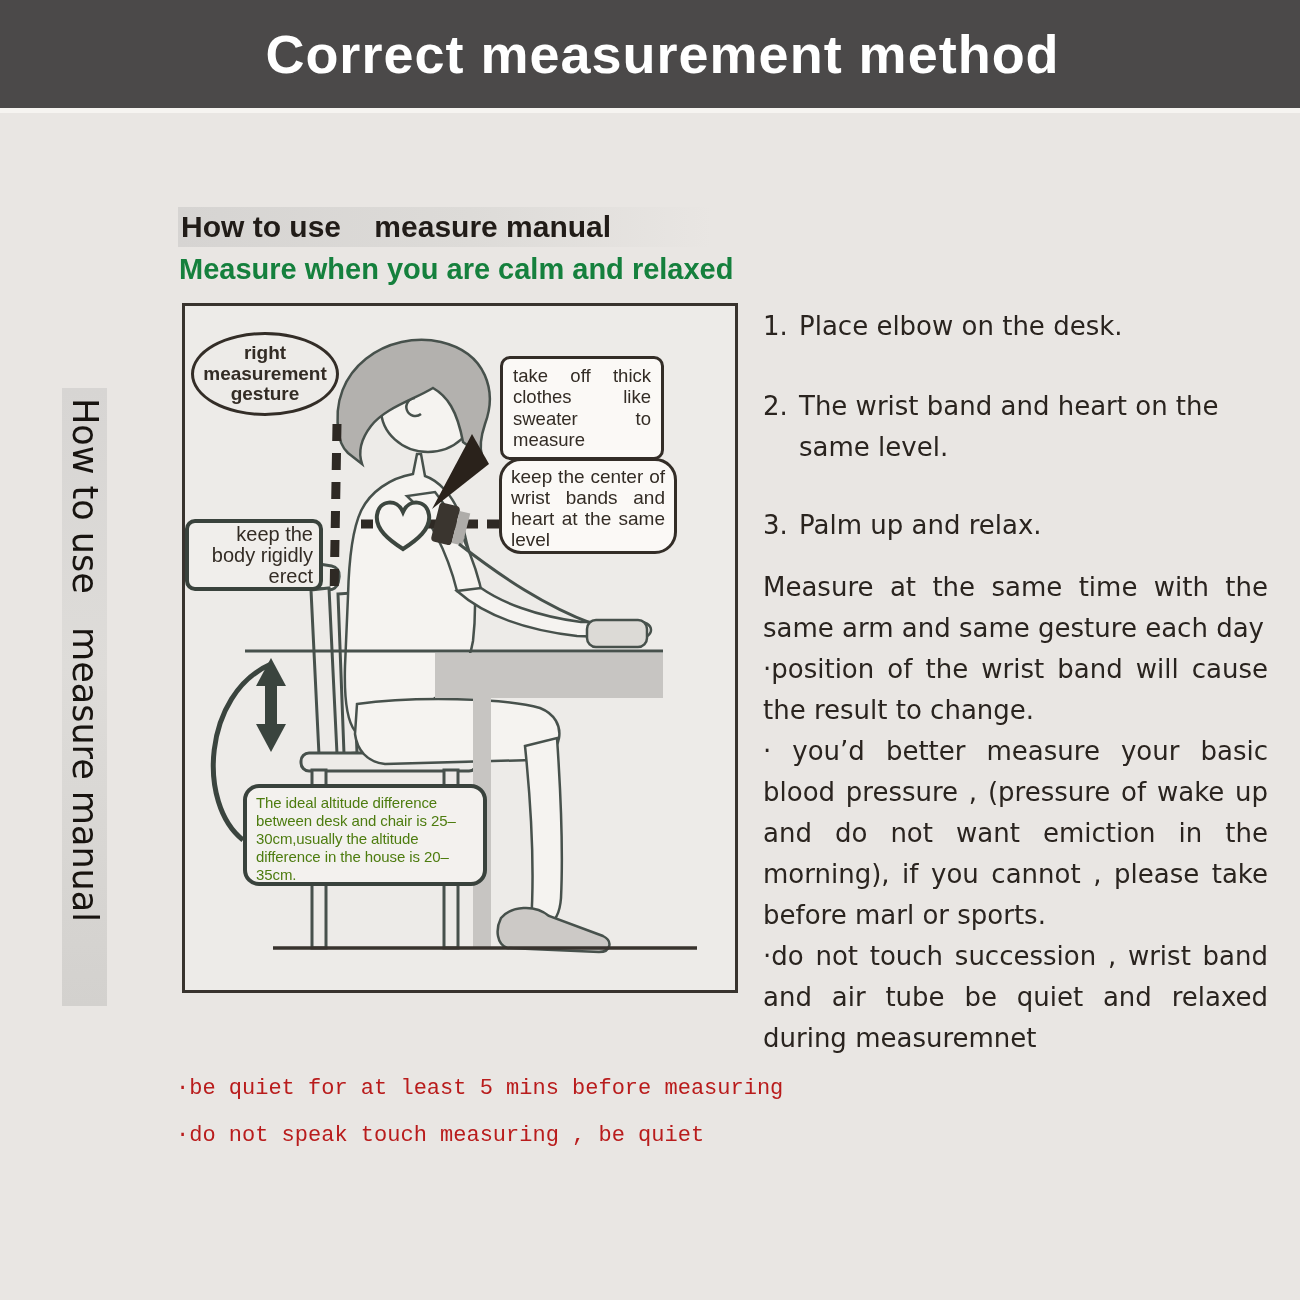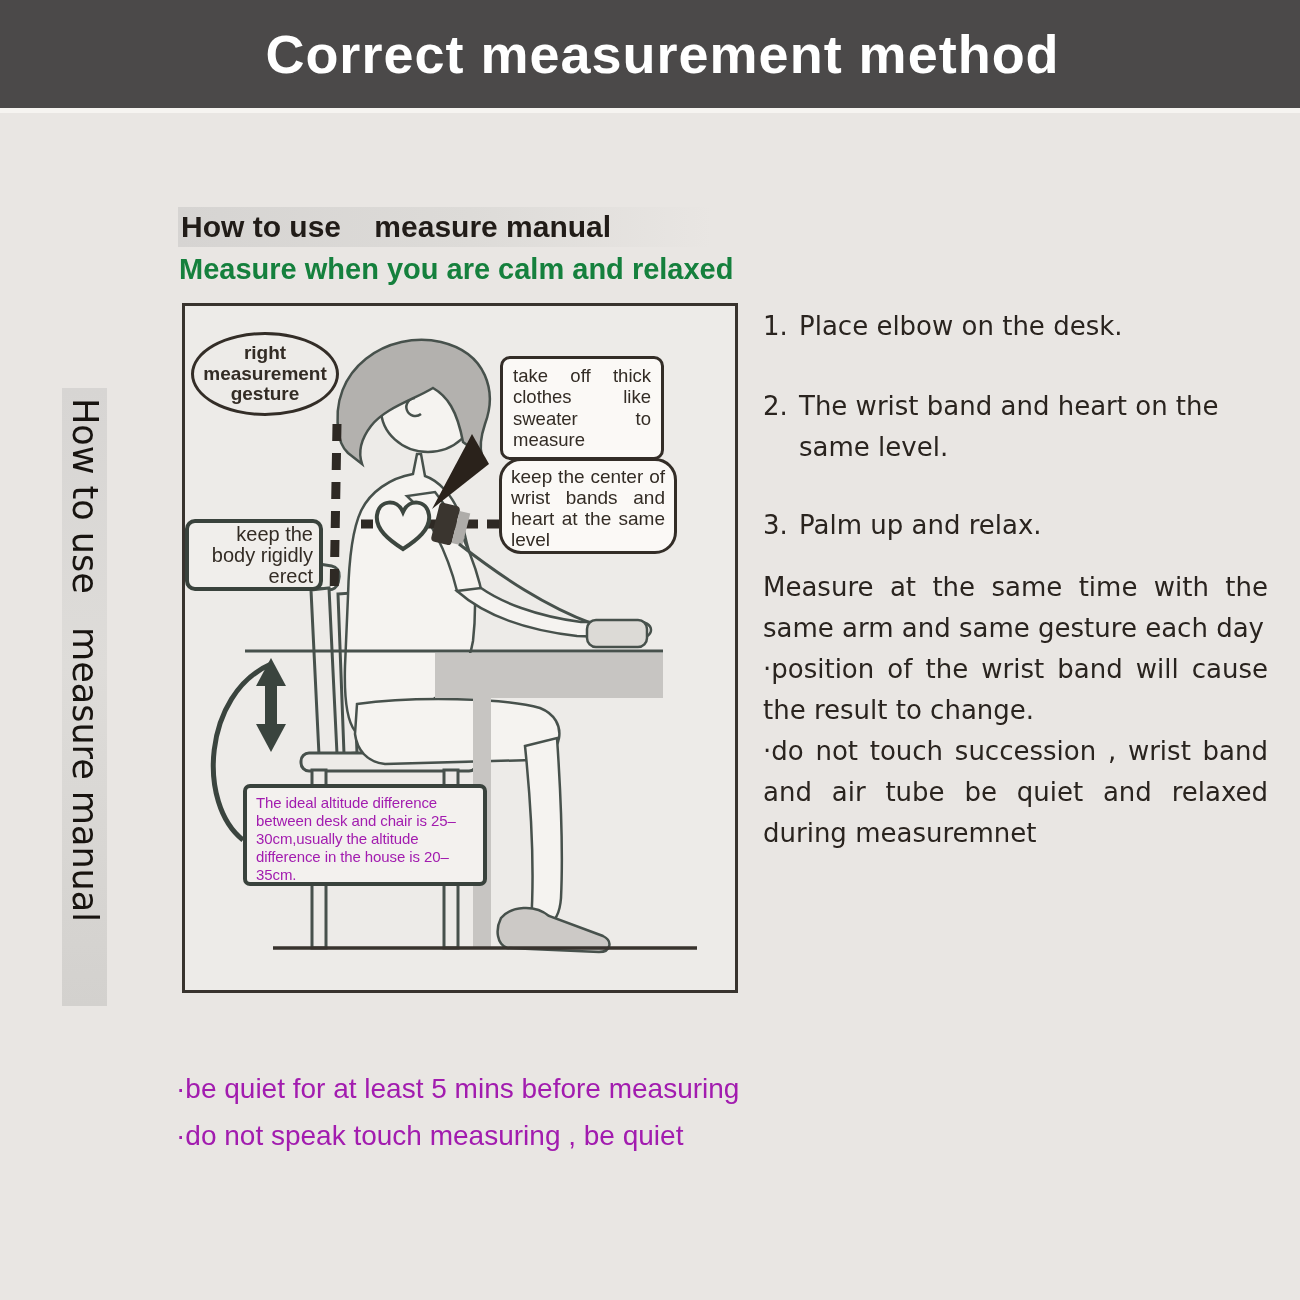--- a/index.html
+++ b/index.html
@@ -70,41 +70,41 @@
     border:3px solid #332d27; border-radius:10px;
     font-size:18.5px; line-height:1.16; padding:6px 10px; text-align:justify;margin-left:32px;
   }
   .co-wrist {
     left:314px; top:152px; width:178px; height:96px;
     border:3px solid #332d27; border-radius:22px;
     font-size:19px; line-height:1.1; padding:6px 9px; text-align:justify;
   }
   .co-altitude {
     left:58px; top:478px; width:244px; height:102px;
-    border:4px solid #39423c; border-radius:7px; background:#f3f1ee;
-    font-size:15px; line-height:1.2; padding:6px 9px; color:#a21caf; letter-spacing:-0.1px;
+    border:4px solid #39423c; border-radius:16px; background:#f3f1ee;
+    font-size:15px; line-height:1.2; padding:6px 9px; color:#4d7c0f; letter-spacing:-0.1px;
   }
 
   
   .right-col {
     position:absolute; left:763px; top:306px; width:505px;
     font-family:"DejaVu Sans", sans-serif; font-size:26px; line-height:41px; color:#2a241f;
   }
   .step { display:flex; }
   .step .num { width:36px; flex:0 0 36px; }
   .step .txt { flex:1; }
   .step-1 { margin-bottom:39px; }
   .step-2 { margin-bottom:37px; }
   .step-3 { margin-bottom:21px; }
   .note { text-align:justify; }
 
   
   .footer-bullets {
     position:absolute; left:176px; top:1066px; width:1080px;
-    font-family:Liberation Sans, sans-serif; font-size:28px; line-height:46.5px; color:#a21caf;
+    font-family:Liberation Mono, monospace; font-size:22px; line-height:46.5px; color:#b91c1c;
   }
 </style>
 </head>
 <body>
 
 <div id="stage">
 
   <div class="header">
     <div class="title">Correct measurement method</div>
   </div>
@@ -195,20 +195,21 @@
     <div class="step step-2">
       <span class="num">2.</span>
       <span class="txt">The wrist band and heart on the same level.</span>
     </div>
     <div class="step step-3">
       <span class="num">3.</span>
       <span class="txt">Palm up and relax.</span>
     </div>
     <div class="note">Measure at the same time with the same arm and same gesture each day</div>
     <div class="note">·position of the wrist band will cause the result to change.</div>
+    <div class="note">· you’d better measure your basic blood pressure , (pressure of wake up and do not want emiction in the morning), if you cannot , please take before marl or sports.</div>
     <div class="note">·do not touch succession , wrist band and air tube be quiet and relaxed during measuremnet</div>
   </div>
 
   <div class="footer-bullets">
     <div>·be quiet for at least 5 mins before measuring</div>
     <div>·do not speak touch measuring , be quiet</div>
   </div>
 
 </div>
 

